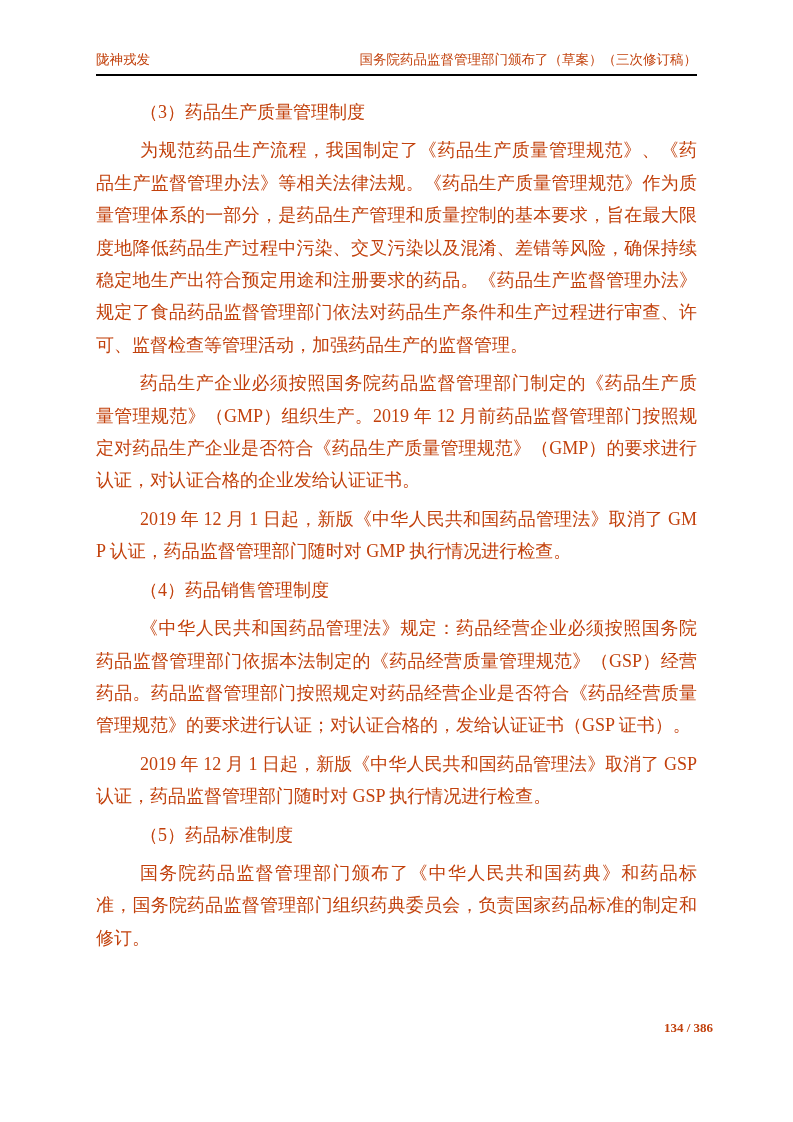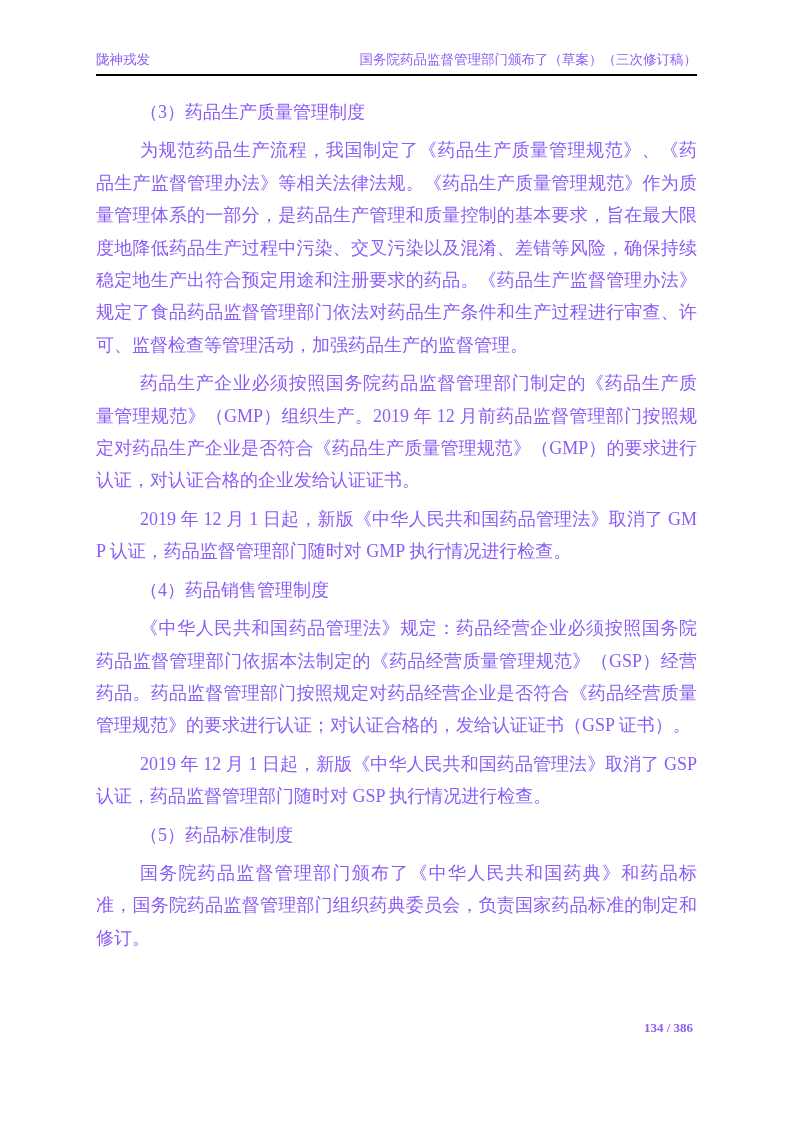--- a/index.html
+++ b/index.html
@@ -6,21 +6,21 @@
     margin: 0;
     padding: 0;
     background: #ffffff;
   }
   .page {
     position: relative;
     width: 793px;
     height: 1122px;
     background: #ffffff;
     font-family: "Liberation Serif", "DejaVu Serif", serif;
-    color: #8b5cf6;
+    color: #c2410c;
     overflow: hidden;
     border-radius: 18px;
   }
   .header {
     position: absolute;
     left: 96px;
     right: 96px;
     top: 50px;
     display: flex;
     justify-content: space-between;
@@ -44,21 +44,21 @@
   .body-area p {
     margin: 0 0 6px 0;
     text-indent: 44px;
     word-break: break-all;
   }
   .body-area p.heading {
     text-align: left;
   }
   .footer {
     position: absolute;
-    right: 100px;
+    right: 80px;
     top: 1020px;
     font-size: 13px;
     font-weight: bold;
     font-family: "Liberation Serif", "DejaVu Serif", serif;
   }
 </style>
 </head>
 <body>
 
 <div class="page">

